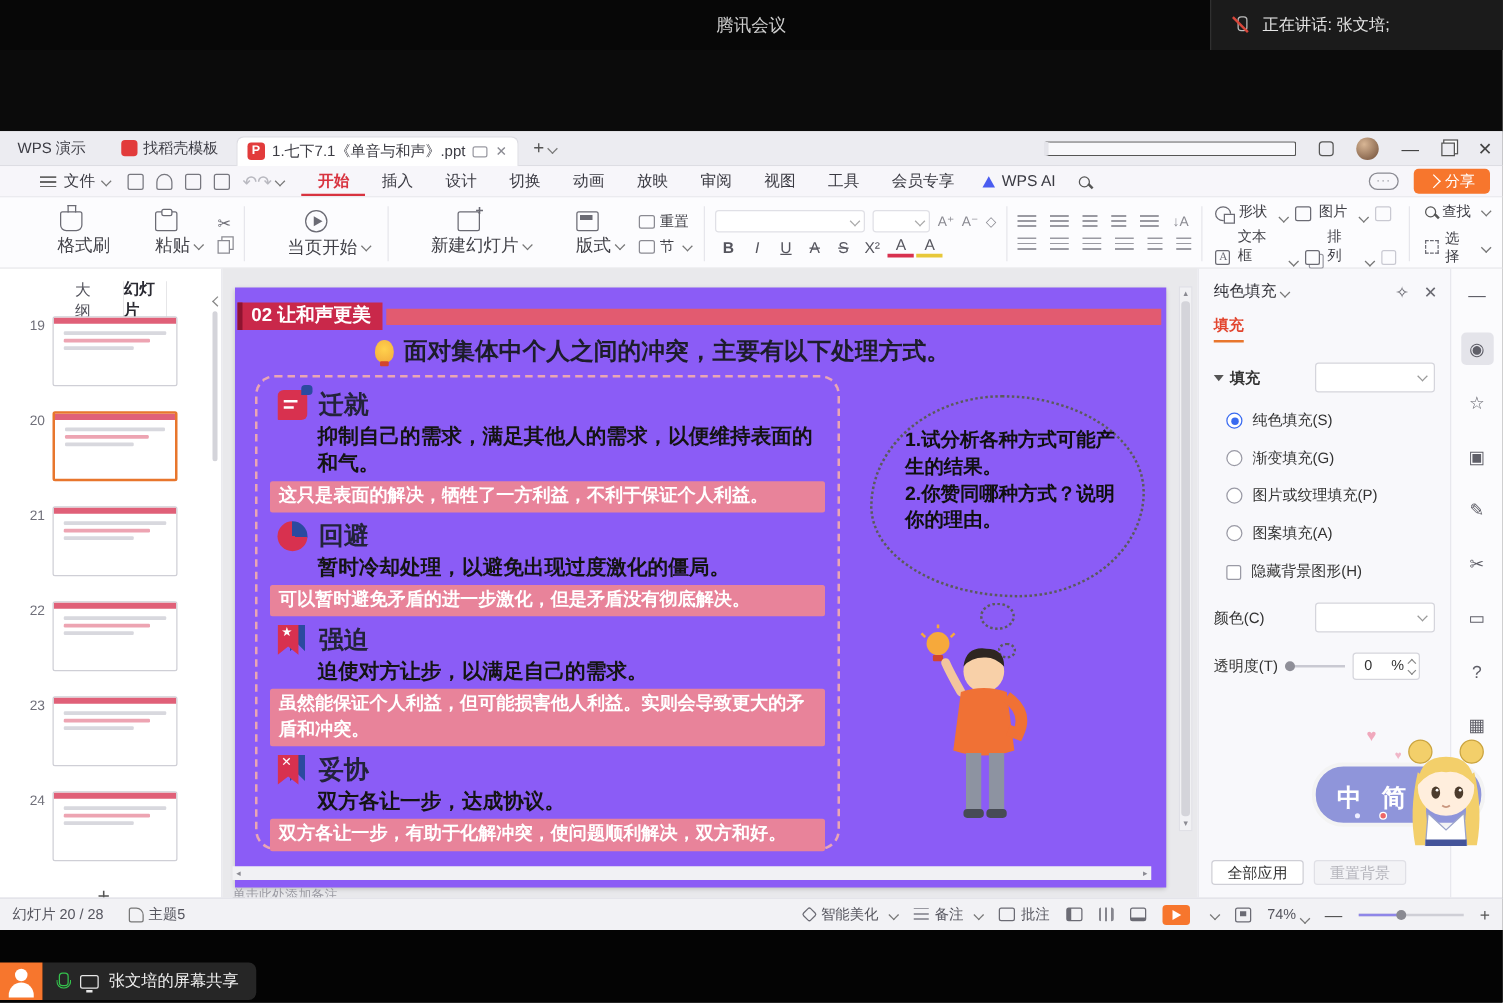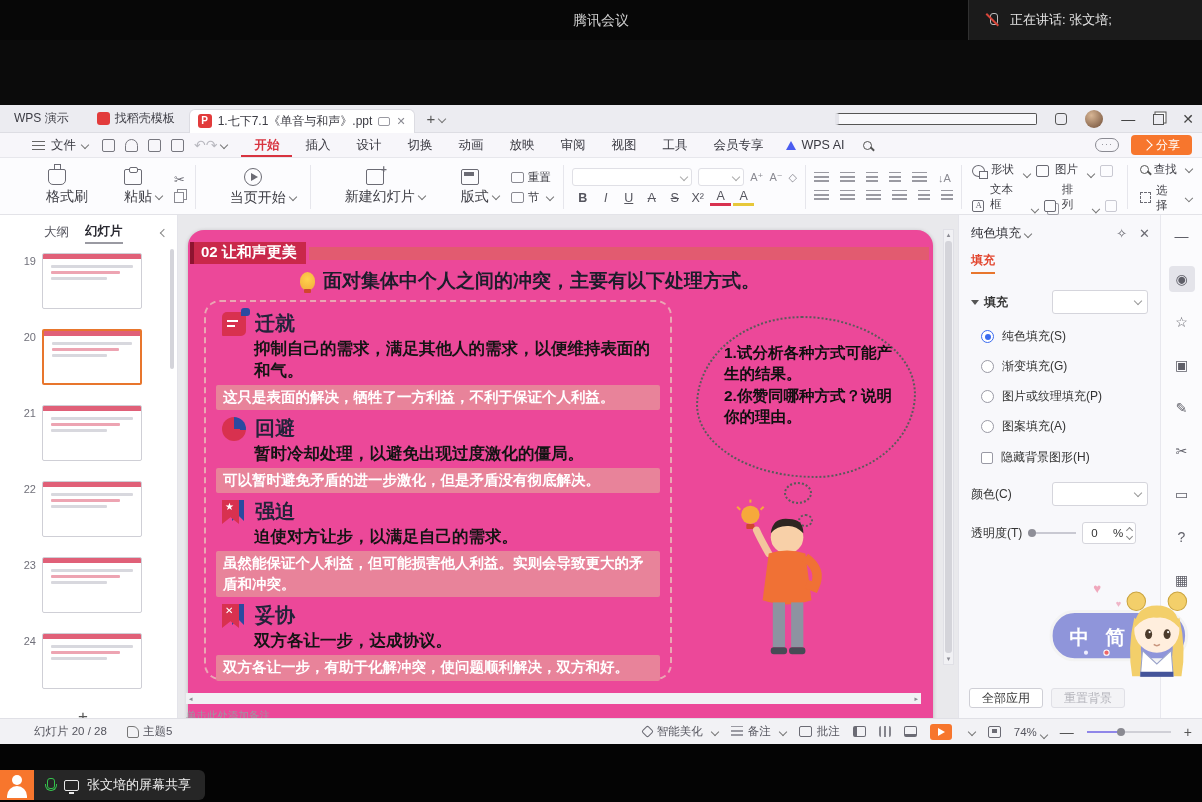--- a/index.html
+++ b/index.html
@@ -102,38 +102,38 @@
   .dic.muted { border-color:#c9c9d2; }
   .findgrp { display:flex; flex-direction:column; gap:6px; justify-content:center; padding:0 10px; font-size:11.5px; color:#3f3f46; }
   .frow { display:flex; align-items:center; gap:5px; }
   .sel-ic { width:12px; height:11px; border:1.3px dashed #6b6b74; }
 
   
   .workspace { position:absolute; left:0; top:110px; width:100%; height:503px; display:flex; }
 
   
   .sidebar { width:178px; background:#fff; position:relative; border-right:1px solid #e4e4ea; }
-  .side-tabs { position:absolute; left:44px; top:8px; display:flex; gap:16px; font-size:12.5px; color:#55555e; align-items:center; }
+  .side-tabs { position:absolute; left:60px; top:8px; display:flex; gap:16px; font-size:12.5px; color:#55555e; align-items:center; }
   .side-tabs .active { color:#2b2b33; font-weight:bold; box-shadow:0 2px 0 #9a9aa2; padding-bottom:2px; }
   .collapse-ar { width:6px; height:6px; border-left:1.5px solid #888; border-bottom:1.5px solid #888; transform:rotate(45deg); margin-left:22px; }
   #thumb-list { position:absolute; left:0; top:32px; width:170px; }
   .thumb-row { display:flex; align-items:flex-start; gap:6px; height:76px; padding-top:6px; }
   .thumb-num { width:36px; text-align:right; font-size:11px; color:#70707a; padding-top:2px; }
   .thumb { width:100px; height:56px; background:#fff; border:1px solid #cfcfd6; border-radius:2px; position:relative; overflow:hidden; padding:8px 6px 0 6px; }
   .thumb.sel { border:2px solid #e8762d; }
   .thumb::before { content:''; position:absolute; left:0; top:0; width:100%; height:5px; background:#e06078; }
   .thumb i { display:block; height:3px; margin:3px 2px; background:#d8d8de; border-radius:1px; }
   .thumb i:nth-child(2) { background:#eda4b2; width:80%; }
   .thumb i:nth-child(3) { width:65%; }
   .add-slide { position:absolute; left:78px; top:492px; font-size:17px; color:#555; }
   .side-scroll { position:absolute; right:3px; top:34px; width:4px; height:120px; background:#d4d4da; border-radius:2px; }
 
   
   .canvas { flex:1; background:#e9e9ec; position:relative; }
-  .slide { position:absolute; left:10px; top:15px; width:745px; height:572px; background:#ec4899; box-shadow:0 1px 4px rgba(0,0,0,.22);border-radius:16px; }
+  .slide { position:absolute; left:10px; top:15px; width:745px; height:480px; background:#8b5cf6; box-shadow:0 1px 4px rgba(0,0,0,.22); }
   .banner { position:absolute; top:12px; left:2px; right:4px; display:flex; align-items:center; }
   .banner-box { background:#c9284a; color:#fff; font-weight:bold; font-size:15px; padding:1px 9px 2px 7px; border-left:4px solid #8e1430; white-space:nowrap; }
   .banner-bar { flex:1; height:13px; background:#e25b70; margin-left:3px; }
   .slide-heading { position:absolute; top:38px; left:112px; display:flex; align-items:center; gap:8px; font-size:19px; font-weight:bold; color:#1d1d2b; }
   .bulb { width:15px; height:18px; background:radial-gradient(circle at 50% 40%, #ffd24d, #f2a93b); border-radius:50% 50% 42% 42%; position:relative; }
   .bulb::after { content:''; position:absolute; left:4px; bottom:-3px; width:7px; height:4px; background:#d2452e; border-radius:1px; }
   .dashed { position:absolute; left:16px; top:70px; width:468px; height:380px; border:2px dashed #eaa6b4; border-radius:16px; padding:8px 10px 4px 16px; }
   .sec { margin-bottom:5px; }
   .sec-head { display:flex; align-items:center; gap:9px; margin-bottom:1px; }
   .sec-title { font-size:20px; font-weight:bold; color:#23233a; }
@@ -190,21 +190,21 @@
   .pbtn { height:20px; padding:0 12px; border:1px solid #cfcfd6; background:#fff; border-radius:3px; font-size:12px; color:#333; }
   .pbtn.disabled { color:#b5b5bc; background:#f3f3f6; border-color:#e0e0e6; }
 
   
   .strip { width:42px; background:#fbfbfd; border-left:1px solid #e8e8ee; display:flex; flex-direction:column; align-items:center; padding-top:8px; gap:17px; }
   .strip-ic { width:26px; height:26px; display:flex; align-items:center; justify-content:center; color:#5f5f68; font-size:14px; border-radius:4px; }
   .strip-ic.active { background:#e4e4ea; }
 
   
   .statusbar { position:absolute; left:0; top:613px; width:100%; height:26px; background:#f2f2f5; border-top:1px solid #e0e0e6; display:flex; align-items:center; font-size:11.5px; color:#55555e; padding:0 10px; }
-  .sb-left { display:flex; align-items:center; gap:20px;margin-left:24px; }
+  .sb-left { display:flex; align-items:center; gap:20px; }
   .theme-ic { width:12px; height:12px; border:1.2px solid #777; border-radius:2px 6px 2px 2px; margin-right:4px; }
   .sb-spacer { flex:1; }
   .sb-right { display:flex; align-items:center; gap:13px; }
   .sb-ic { width:13px; height:11px; border:1.3px solid #6b6b74; border-radius:2px; }
   .sb-ic.norm { border-left-width:4px; }
   .sb-ic.grid { background:repeating-linear-gradient(90deg,#6b6b74 0 2px,transparent 2px 5px); border:none; height:11px; width:12px; opacity:.8; }
   .sb-ic.read { border-bottom-width:3px; }
   .sb-diamond { width:9px; height:9px; border:1.3px solid #6b6b74; transform:rotate(45deg); border-radius:2px; }
   .play-btn { width:22px; height:16px; background:#f7762d; border-radius:3px; position:relative; }
   .play-btn::after { content:''; position:absolute; left:8px; top:4px; border-left:7px solid #fff; border-top:4px solid transparent; border-bottom:4px solid transparent; }

